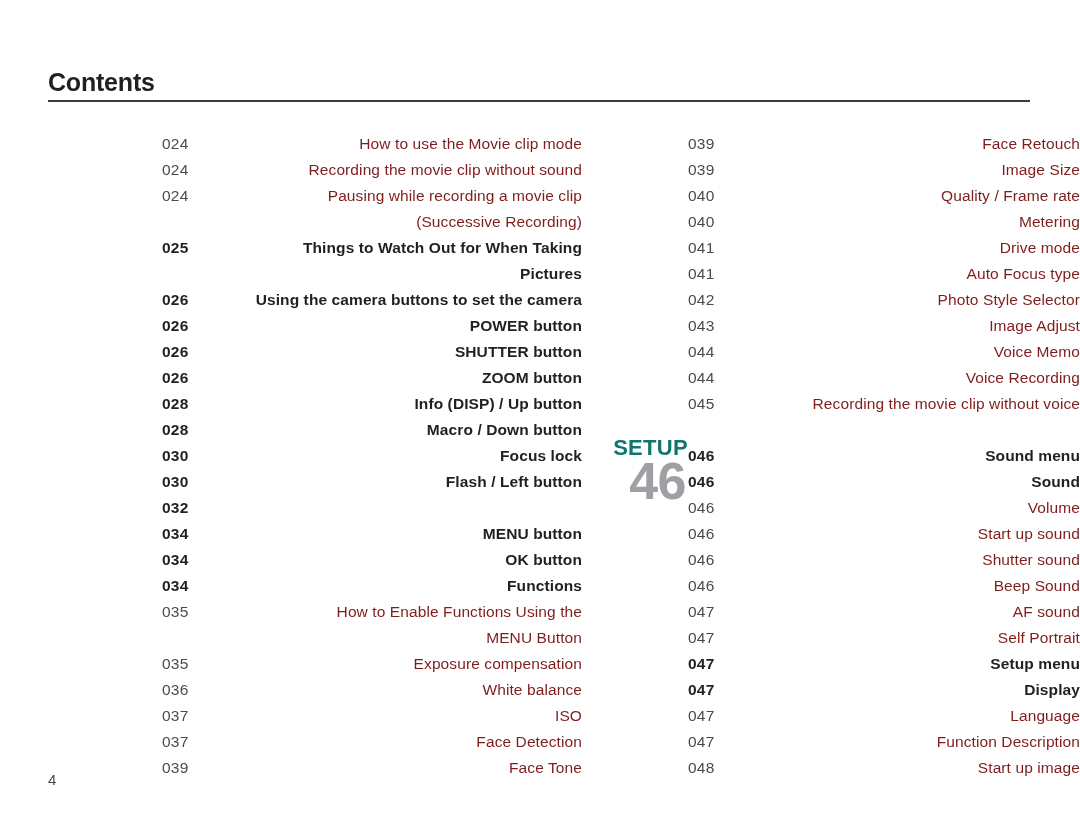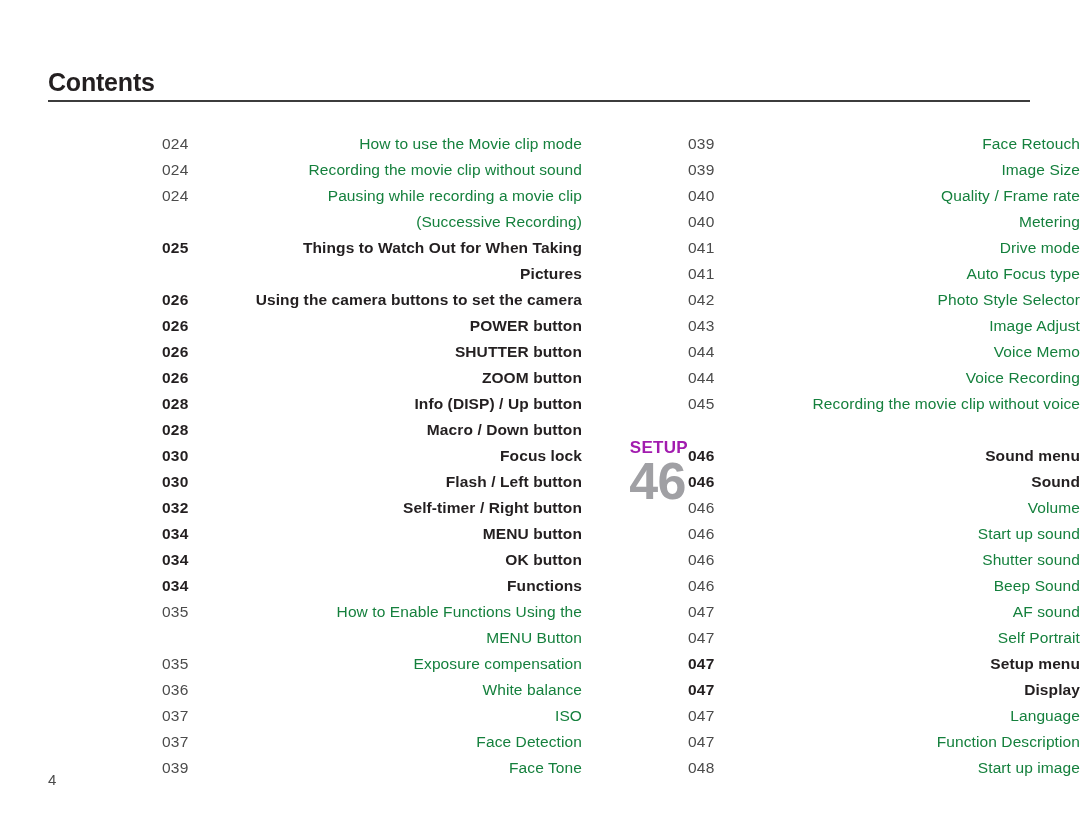--- a/index.html
+++ b/index.html
@@ -60,21 +60,21 @@
 
   .toc-page {
     width: 56px;
     flex: 0 0 56px;
     font-size: 15.5px;
     color: #4b4b4b;
     letter-spacing: 0.2px;
   }
   .toc-label {
     font-size: 15.5px;
-    color: #15803d;
+    color: #7f1d1d;
     letter-spacing: 0.1px;
   }
 
   
   .toc-row.bold .toc-page,
   .toc-row.bold .toc-label {
     font-weight: bold;
     color: #231f20;
   }
   
@@ -84,23 +84,23 @@
 
   
   #setup-marker {
     position: absolute;
     left: 556px;
     top: 436px;
     width: 132px;
     text-align: right;
   }
   #setup-marker-label {
-    font-size: 17px;
+    font-size: 22px;
     font-weight: bold;
-    color: #a21caf;
+    color: #0f766e;
     letter-spacing: 0.3px;
     line-height: 24px;
     display: block;
   }
   #setup-marker-number {
     display: block;
     font-size: 52px;
     font-weight: bold;
     color: #a0a0a4;
     line-height: 42px;
@@ -178,21 +178,20 @@
     <div class="toc-row bold">
       <span class="toc-page">030</span>
       <span class="toc-label">Focus lock</span>
     </div>
     <div class="toc-row bold">
       <span class="toc-page">030</span>
       <span class="toc-label">Flash / Left button</span>
     </div>
     <div class="toc-row bold">
       <span class="toc-page">032</span>
-      <span class="toc-label">Self-timer / Right button</span>
     </div>
     <div class="toc-row bold">
       <span class="toc-page">034</span>
       <span class="toc-label">MENU button</span>
     </div>
     <div class="toc-row bold">
       <span class="toc-page">034</span>
       <span class="toc-label">OK button</span>
     </div>
     <div class="toc-row bold">

